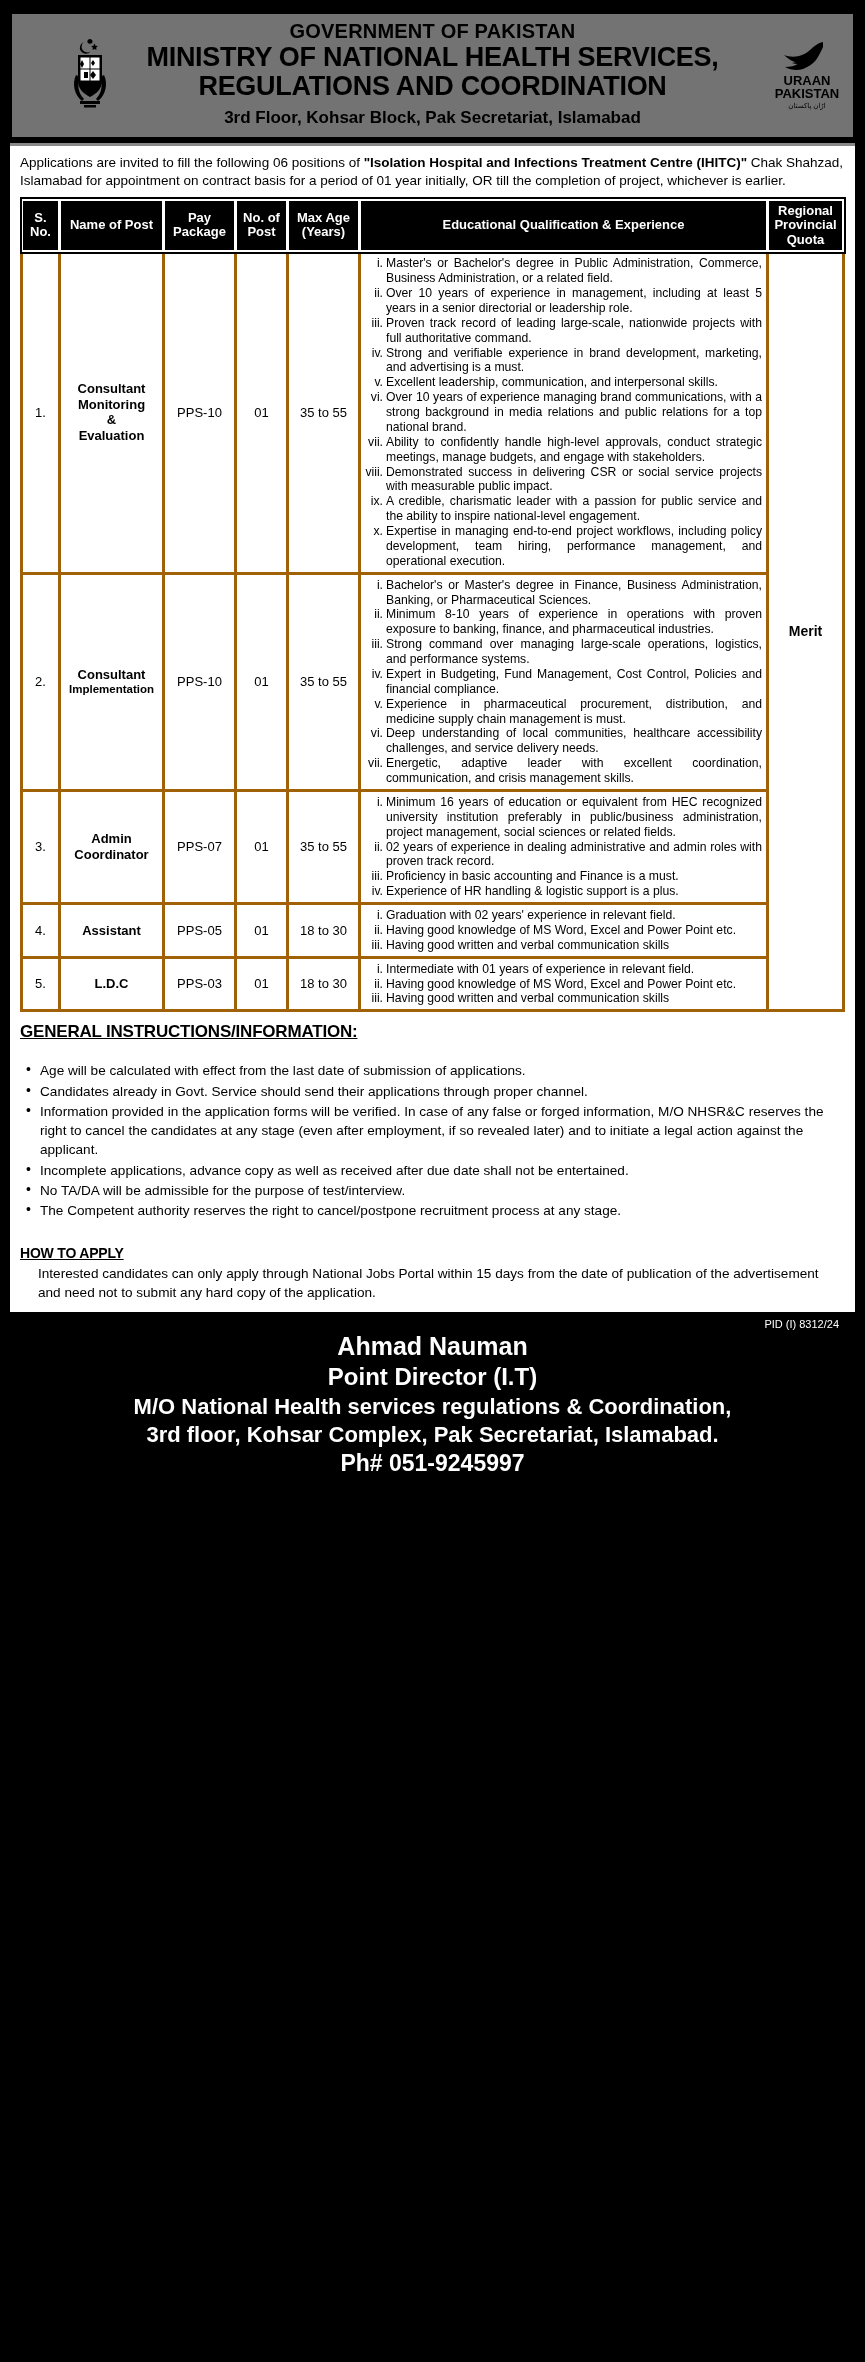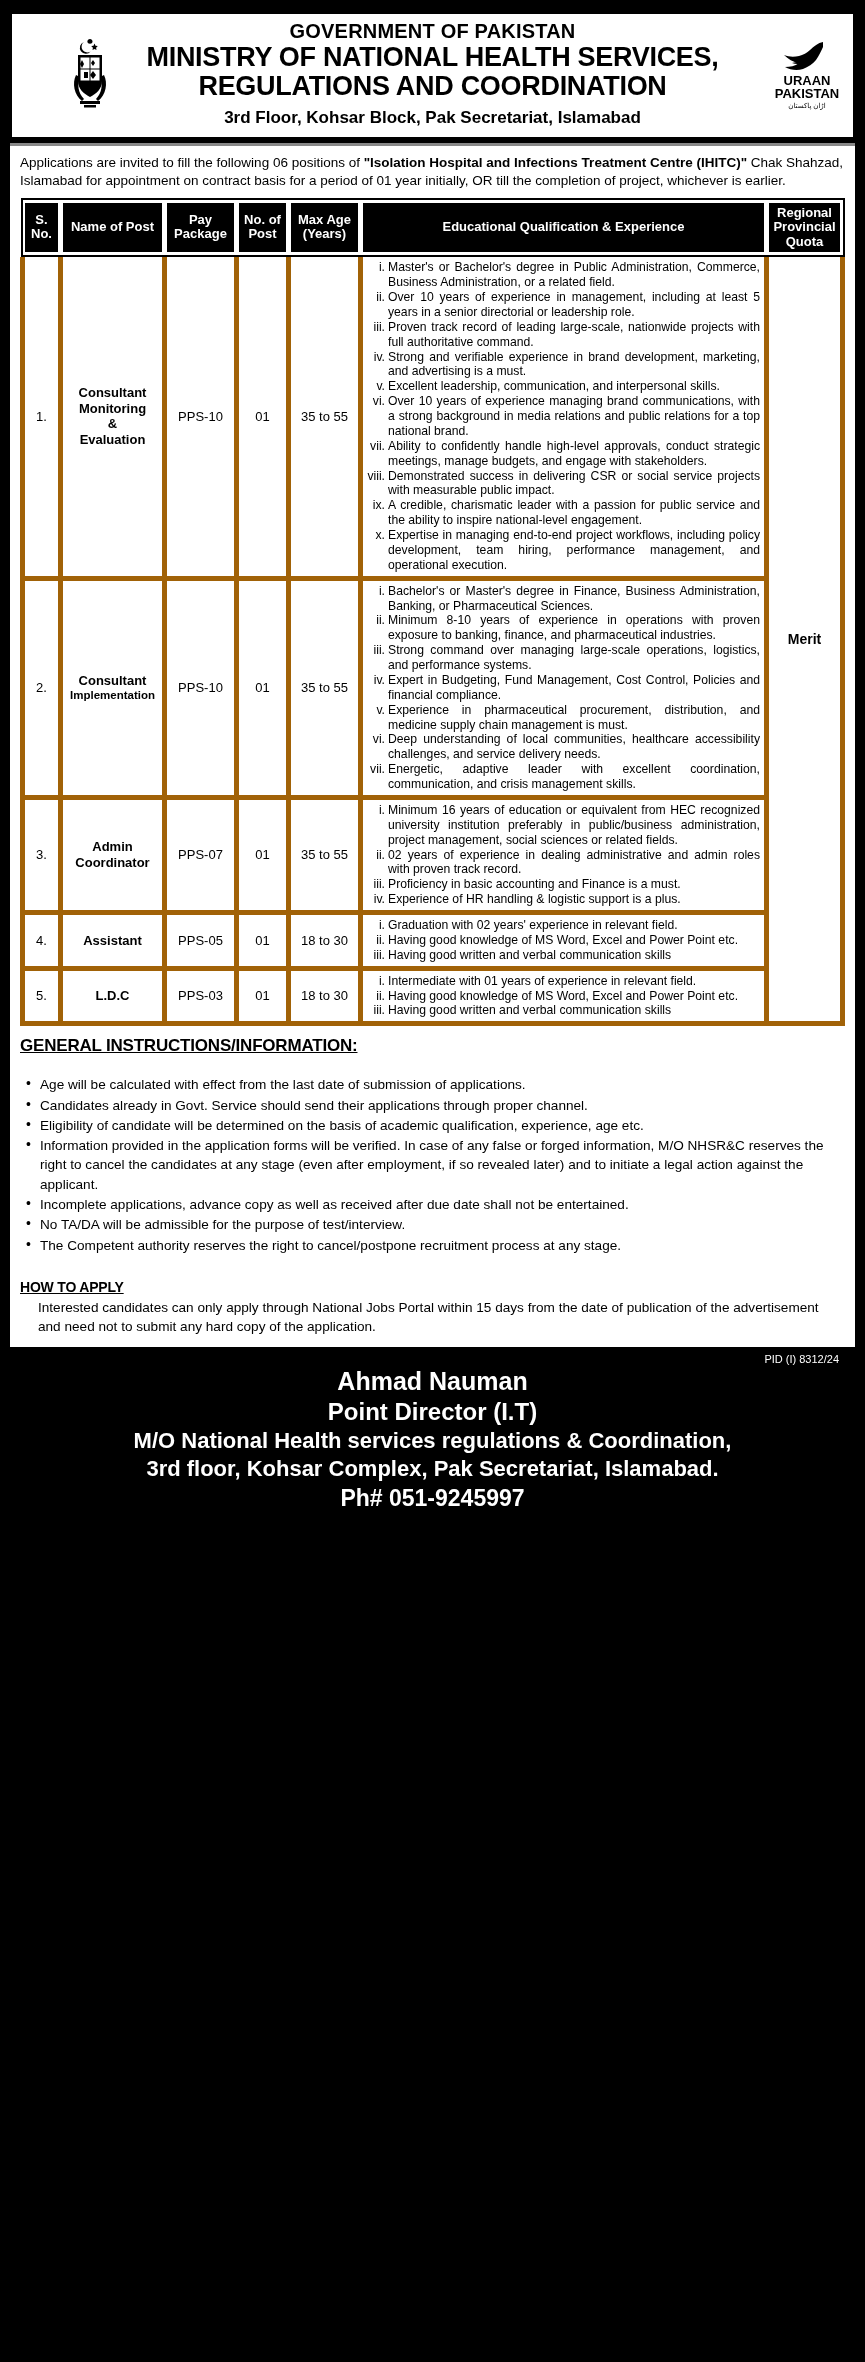--- a/index.html
+++ b/index.html
@@ -12,21 +12,21 @@
   .page {
     width: 865px;
     min-height: 2362px;
     background: #000;
     position: relative;
     padding: 6px 6px 0 6px;
   }
 
   
   .masthead {
-    background: #ffffff;
+    background: #737373;
     border: 2px solid #000;
     padding: 6px 8px 8px 8px;
     display: flex;
     align-items: center;
     justify-content: space-between;
     margin: 6px 4px 0 4px;
   }
   .crest, .uraan {
     width: 76px; flex: 0 0 76px;
     display: flex; flex-direction: column; align-items: center; margin-left: 32px;
@@ -83,21 +83,21 @@
   }
   .intro b { font-weight: bold; }
 
   
   table.jobs {
     width: 100%;
     border-collapse: collapse;
     table-layout: fixed;
   }
   table.jobs th, table.jobs td {
-    border: 5px solid #a16207;
+    border: 3px solid #a16207;
     vertical-align: middle;
   }
   table.jobs thead th {
     background: #000;
     color: #fff;
     font-size: 13px;
     font-weight: bold;
     text-align: center;
     padding: 3px 2px;
     line-height: 1.12;
@@ -365,21 +365,20 @@
               </ol>
             </td>
           </tr>
         </tbody>
     </table>
 
     <div class="gi-head">GENERAL INSTRUCTIONS/INFORMATION:</div>
     <ul class="bullets" id="gi-list">
         <li>Age will be calculated with effect from the last date of submission of applications.</li>
         <li>Candidates already in Govt. Service should send their applications through proper channel.</li>
-        <li>Eligibility of candidate will be determined on the basis of academic qualification, experience, age etc.</li>
         <li>Information provided in the application forms will be verified. In case of any false or forged information, M/O NHSR&amp;C reserves the right to cancel the candidates at any stage (even after employment, if so revealed later) and to initiate a legal action against the applicant.</li>
         <li>Incomplete applications, advance copy as well as received after due date shall not be entertained.</li>
         <li>No TA/DA will be admissible for the purpose of test/interview.</li>
         <li class="bold">The Competent authority reserves the right to cancel/postpone recruitment process at any stage.</li>
       </ul>
 
     <div class="apply-head">HOW TO APPLY</div>
     <div class="apply-body">Interested candidates can only apply through National Jobs Portal within 15 days from the date of publication of the advertisement and need not to submit any hard copy of the application.</div>
   </div>
 

